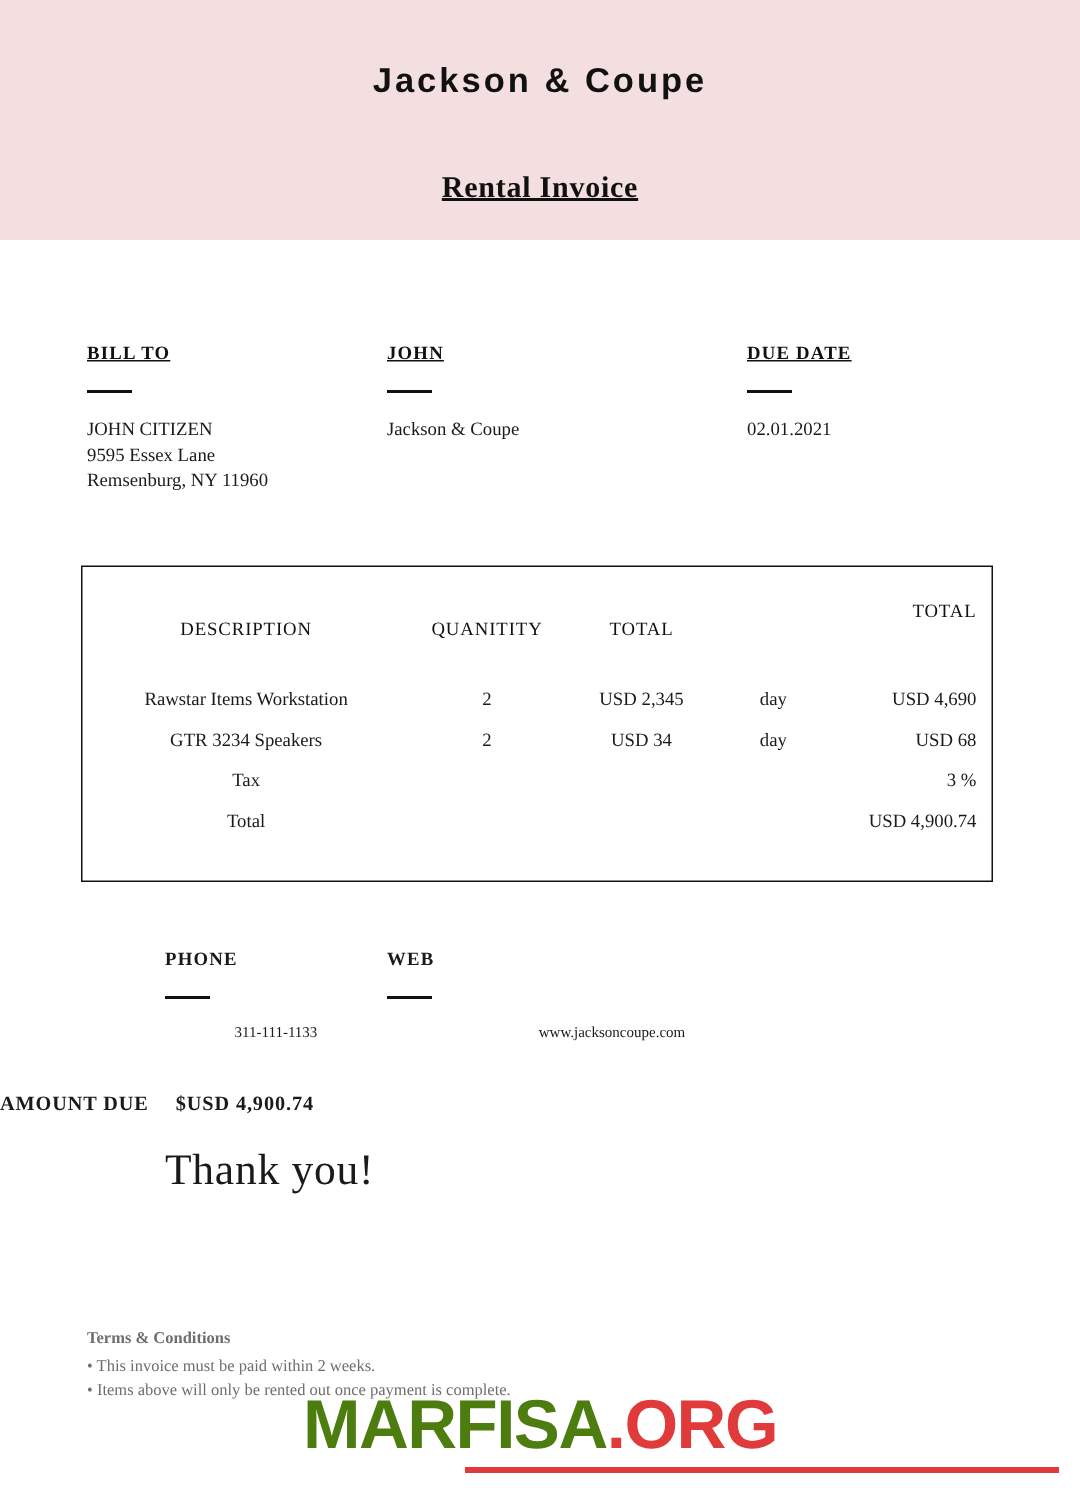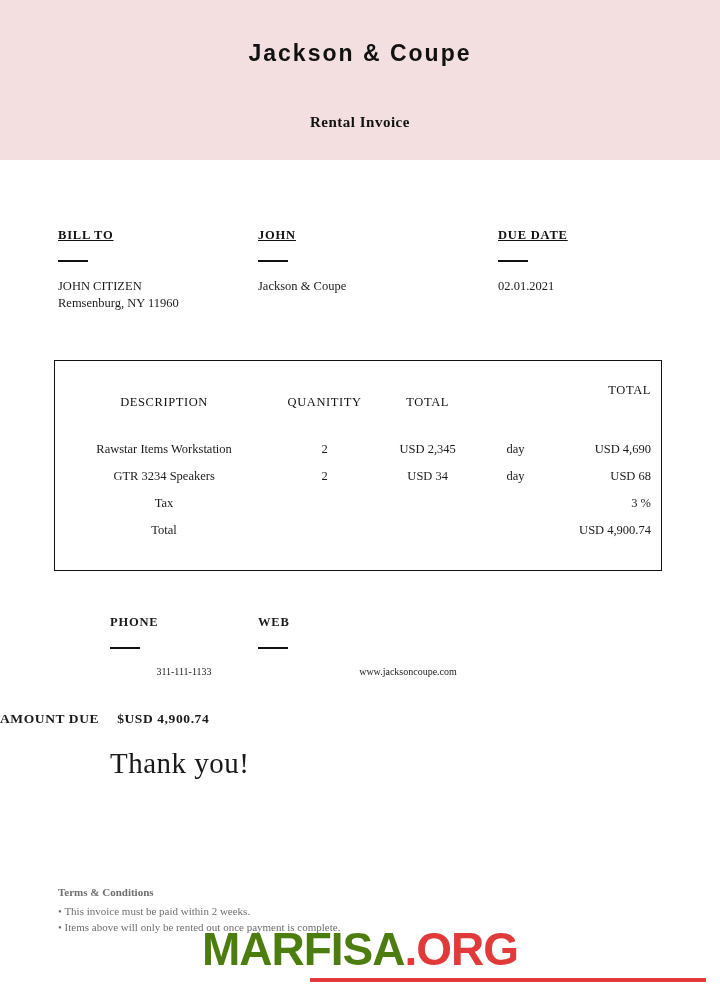--- a/index.html
+++ b/index.html
@@ -29,24 +29,25 @@
     font-weight: bold;
     font-size: 23px;
     letter-spacing: 2px;
     padding-top: 40px;
     color: #111;
   }
   .doc-type {
     text-align: center;
     font-family: "Liberation Serif", serif;
     font-weight: bold;
-    font-size: 15px;
+    font-size: 20px;
     letter-spacing: 0.5px;
     padding-top: 47px;
     color: #111;
+    text-decoration: underline;
   }
 
   
   .meta {
     display: flex;
     margin-top: 68px;
     padding: 0 56px 0 58px;
   }
   .meta-col {
     flex: 0 0 auto;
@@ -202,20 +203,21 @@
   <div class="company-name">Jackson &amp; Coupe</div>
   <div class="doc-type">Rental Invoice</div>
 </div>
 
 <div class="meta">
 
   <div class="meta-col bill">
     <div class="meta-label">BILL TO</div>
     <div class="meta-rule"></div>
     <div class="meta-value">JOHN CITIZEN</div>
+    <div class="meta-value">9595 Essex Lane</div>
     <div class="meta-value">Remsenburg, NY 11960</div>
   </div>
 
   <div class="meta-col from">
     <div class="meta-label">JOHN</div>
     <div class="meta-rule"></div>
     <div class="meta-value">Jackson &amp; Coupe</div>
   </div>
 
   <div class="meta-col due">

